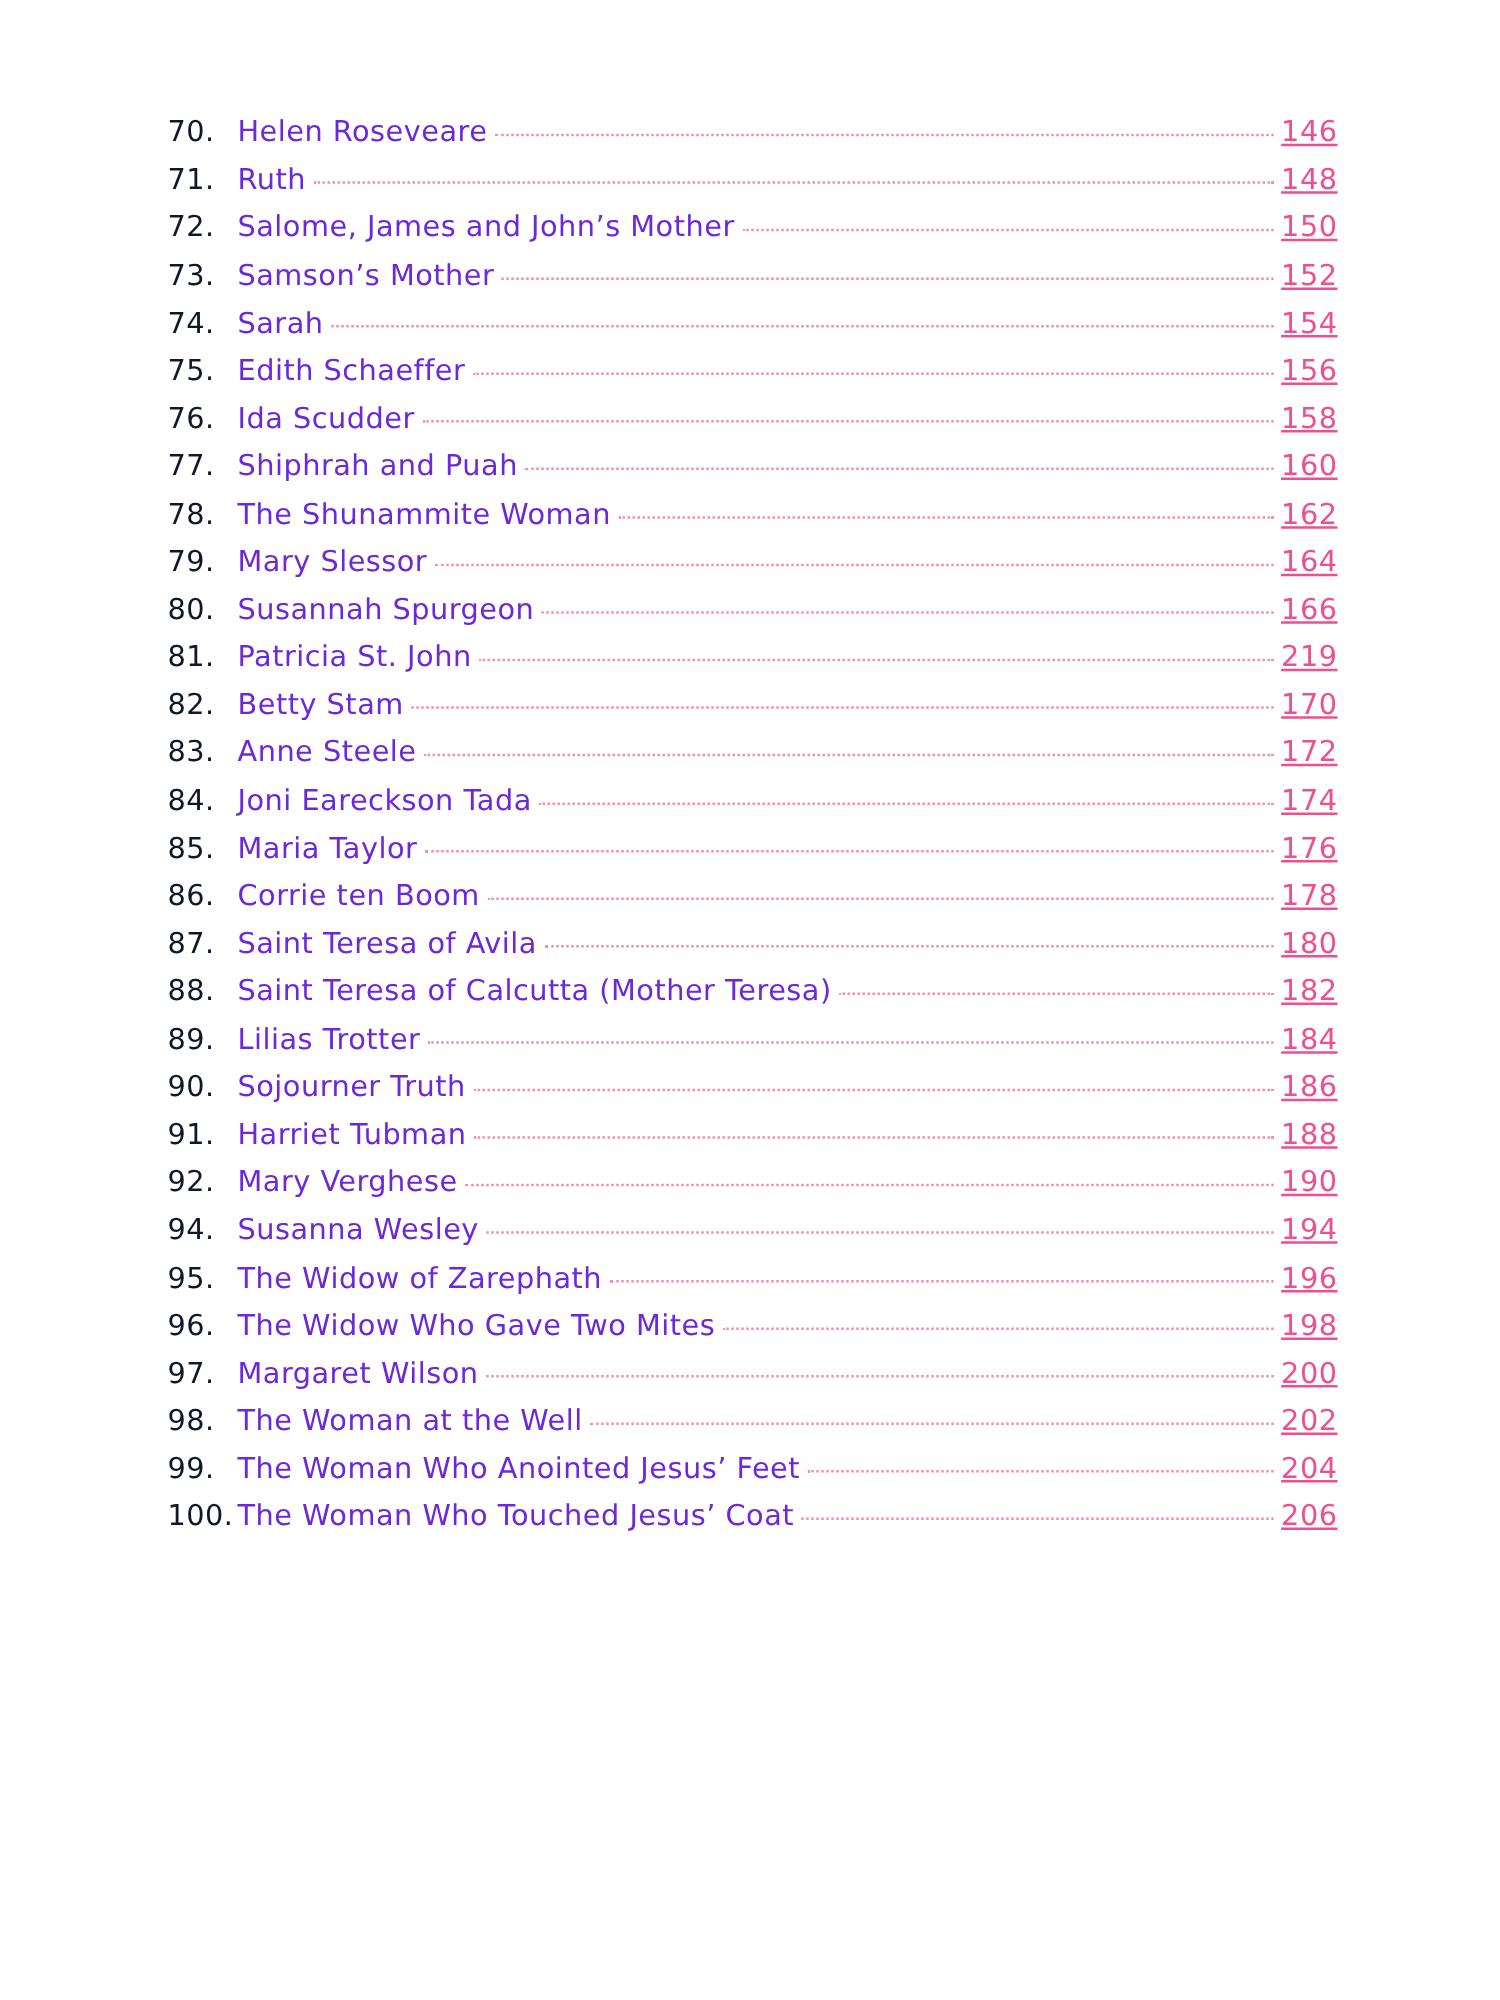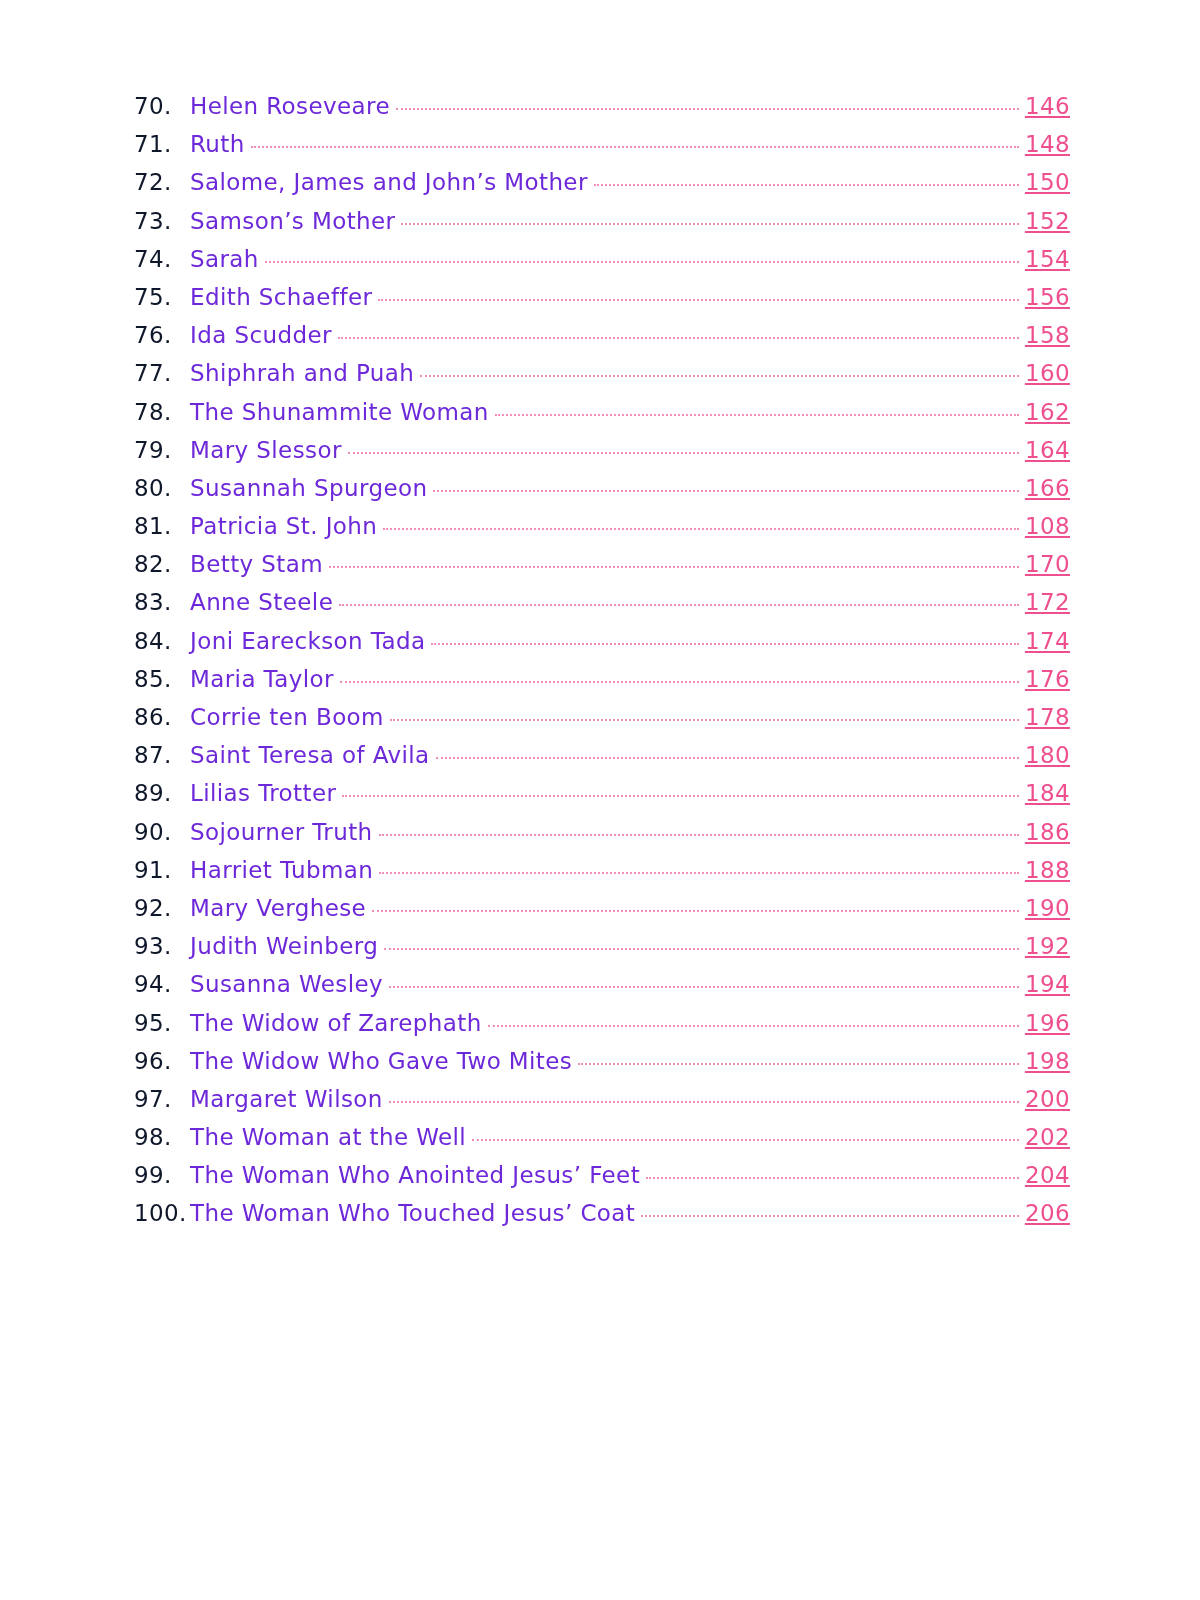--- a/index.html
+++ b/index.html
@@ -110,21 +110,21 @@
     <div class="row">
       <span class="num">80.</span>
       <span class="title">Susannah Spurgeon</span>
       <span class="dots"></span>
       <span class="page">166</span>
     </div>
     <div class="row">
       <span class="num">81.</span>
       <span class="title">Patricia St. John</span>
       <span class="dots"></span>
-      <span class="page">108</span>
+      <span class="page">219</span>
     </div>
     <div class="row">
       <span class="num">82.</span>
       <span class="title">Betty Stam</span>
       <span class="dots"></span>
       <span class="page">170</span>
     </div>
     <div class="row">
       <span class="num">83.</span>
       <span class="title">Anne Steele</span>
@@ -149,20 +149,26 @@
       <span class="dots"></span>
       <span class="page">178</span>
     </div>
     <div class="row">
       <span class="num">87.</span>
       <span class="title">Saint Teresa of Avila</span>
       <span class="dots"></span>
       <span class="page">180</span>
     </div>
     <div class="row">
+      <span class="num">88.</span>
+      <span class="title">Saint Teresa of Calcutta (Mother Teresa)</span>
+      <span class="dots"></span>
+      <span class="page">182</span>
+    </div>
+    <div class="row">
       <span class="num">89.</span>
       <span class="title">Lilias Trotter</span>
       <span class="dots"></span>
       <span class="page">184</span>
     </div>
     <div class="row">
       <span class="num">90.</span>
       <span class="title">Sojourner Truth</span>
       <span class="dots"></span>
       <span class="page">186</span>
@@ -171,26 +177,20 @@
       <span class="num">91.</span>
       <span class="title">Harriet Tubman</span>
       <span class="dots"></span>
       <span class="page">188</span>
     </div>
     <div class="row">
       <span class="num">92.</span>
       <span class="title">Mary Verghese</span>
       <span class="dots"></span>
       <span class="page">190</span>
-    </div>
-    <div class="row">
-      <span class="num">93.</span>
-      <span class="title">Judith Weinberg</span>
-      <span class="dots"></span>
-      <span class="page">192</span>
     </div>
     <div class="row">
       <span class="num">94.</span>
       <span class="title">Susanna Wesley</span>
       <span class="dots"></span>
       <span class="page">194</span>
     </div>
     <div class="row">
       <span class="num">95.</span>
       <span class="title">The Widow of Zarephath</span>

